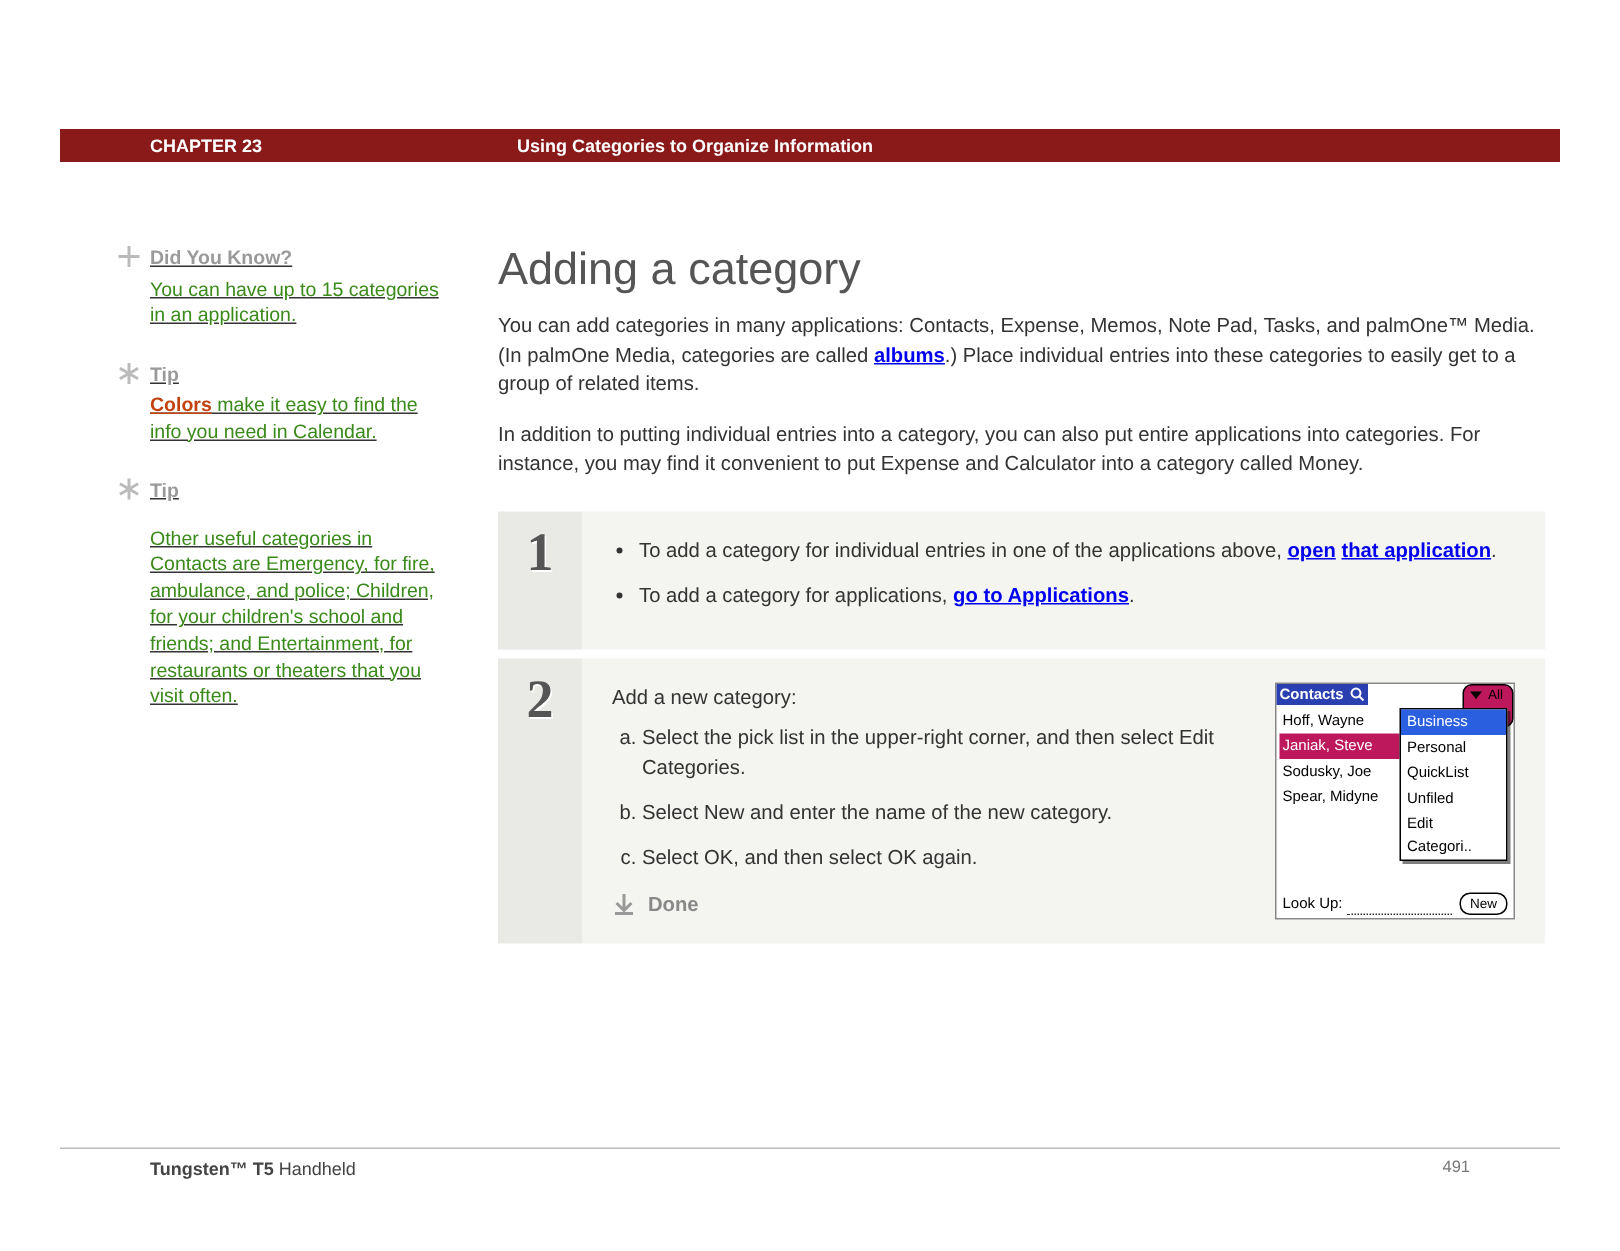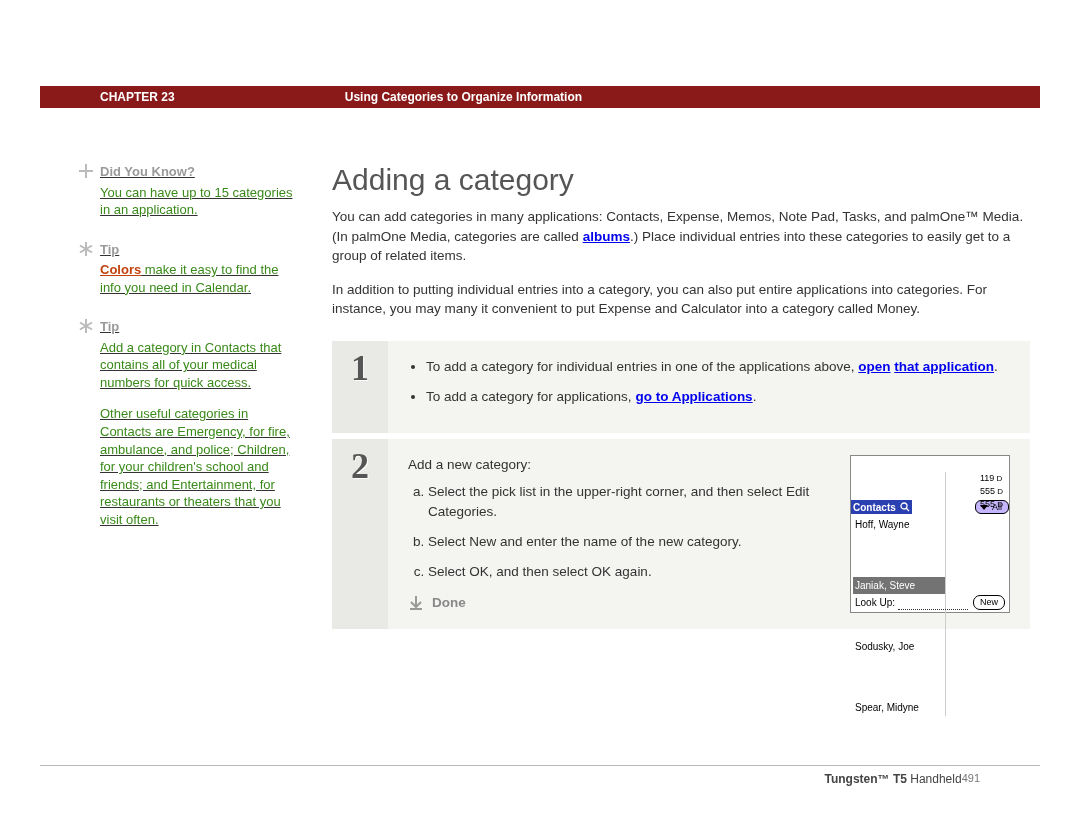--- a/index.html
+++ b/index.html
@@ -141,49 +141,48 @@
     color:#000;
     margin-left: 14px;
     position: relative;
     flex-shrink: 0;
   }
   .dev-title {
     display:flex;
     height:14px;
     align-items:stretch;
     font-size:10px;
-    margin-top:44px;
   }
   .dev-title .tt {
     background:#2a3fb0; color:#fff; font-weight:bold;
     padding: 1px 2px; display:flex; align-items:center;
   }
   .dev-title .srch {
     background:#2a3fb0; width:14px; display:flex; align-items:center; justify-content:center;
   }
   .dev-title .srch svg { display:block; }
   .dev-title .right {
     margin-left:auto;
     border:1px solid #000;
     border-radius:6px;
-    padding:0 6px 0 4px;
+    padding:0 6px 15px 4px;
     font-size:9px;
     display:flex; align-items:center; gap:4px;
-    background:#c4b5fd;
+    background:#be185d;
     margin-top:0px;
     height:12px;
   }
   .dev-title .right .tri {
     width:0;height:0;border-left:4px solid transparent;border-right:4px solid transparent;border-top:5px solid #000;
   }
   .dev-list {
     position:absolute; left:2px; top:16px; width:92px; border-right:1px solid #ccc;
   }
-  .dev-list .row { padding:1px 2px; white-space:nowrap;margin-top:44px; }
-  .dev-list .row.sel { background:#737373; color:#fff; }
+  .dev-list .row { padding:1px 2px; white-space:nowrap; }
+  .dev-list .row.sel { background:#be185d; color:#fff; }
   .dev-menu {
     position:absolute; right:4px; top:16px; width:70px;
     background:#fff; border:1px solid #000;
     box-shadow: 2px 2px 0 rgba(0,0,0,0.5);
   }
   .dev-menu .mrow { padding:1px 4px; }
   .dev-menu .mrow.sel { background:#2a5fe0; color:#fff; }
   .dev-nums {
     position:absolute; right:6px; top:16px; font-size:9px; line-height:13px; text-align:left;
   }
@@ -195,21 +194,21 @@
   }
   .dev-bottom .lu { border-bottom:1px dotted #333; width:70px; display:inline-block; height:10px; vertical-align:bottom;}
   .btn-new {
     border:1px solid #000; border-radius:7px; padding:0 6px; font-size:9px; background:#fff;
   }
 
   .footer {
     position: absolute;
     left: 40px; right: 40px; top: 765px;
     border-top: 1px solid #bbb;
-    display:flex; justify-content:flex-end;
+    display:flex; justify-content:space-between;
     padding: 6px 60px 0 60px;
     font-size: 12px;
     color:#444;
     box-sizing: border-box;
   }
   .footer .prod strong { font-weight:bold; }
   .footer .pno { color:#777; font-size:11px; }
 </style>
 </head>
 <body>
@@ -255,31 +254,30 @@
         <span class="side-icon ast-icon">
           <svg viewBox="0 0 16 16" width="16" height="16">
               <g fill="#bbb">
                 <path d="M7 1h2v14H7z"></path>
                 <path d="M7 1h2v14H7z" transform="rotate(60 8 8)"></path>
                 <path d="M7 1h2v14H7z" transform="rotate(-60 8 8)"></path>
               </g>
             </svg>
         </span>
         <div class="side-label">Tip</div>
-        <div class="side-body">Add a category in Contacts that contains all of your medical numbers for quick access.</div>
         <div class="side-body" style="margin-top:14px">Other useful categories in Contacts are Emergency, for fire, ambulance, and police; Children, for your children's school and friends; and Entertainment, for restaurants or theaters that you visit often.</div>
       </div>
     </div>
 
     <div class="main">
       <h1>Adding a category</h1>
       <div class="intro">
         <span>You can add categories in many applications: Contacts, Expense, Memos, Note Pad, Tasks, and palmOne™ Media. (In palmOne Media, categories are called </span><a href="#" class="ul">albums</a><span>.) Place individual entries into these categories to easily get to a group of related items.</span>
       </div>
-      <div class="intro" style="margin-top:14px">In addition to putting individual entries into a category, you can also put entire applications into categories. For instance, you may many it convenient to put Expense and Calculator into a category called Money.</div>
+      <div class="intro" style="margin-top:14px">In addition to putting individual entries into a category, you can also put entire applications into categories. For instance, you may find it convenient to put Expense and Calculator into a category called Money.</div>
 
       <div class="steps">
         <div class="step-row">
           <div class="step-num">
             <span class="step-num-inner">1</span>
           </div>
           <div class="step-body">
               <div class="sb-text">
             <ul>
               <li>
@@ -334,20 +332,27 @@
                   <div class="row">Hoff, Wayne</div>
                   <div class="row sel">Janiak, Steve</div>
                   <div class="row">Sodusky, Joe</div>
                   <div class="row">Spear, Midyne</div>
                 </div>
               <div class="dev-nums" id="dev-nums">
                   <div>119</div>
                   <div>555</div>
                   <div>555</div>
                 </div>
+              <div class="dev-menu" id="dev-menu">
+                  <div class="mrow sel">Business</div>
+                  <div class="mrow">Personal</div>
+                  <div class="mrow">QuickList</div>
+                  <div class="mrow">Unfiled</div>
+                  <div class="mrow">Edit Categori..</div>
+                </div>
               <div class="dev-bottom">
                 <span><span>Look Up:</span> <span class="lu"></span></span>
                 <span class="btn-new">New</span>
               </div>
             </div>
 
           </div>
         </div>
       </div>
     </div>

